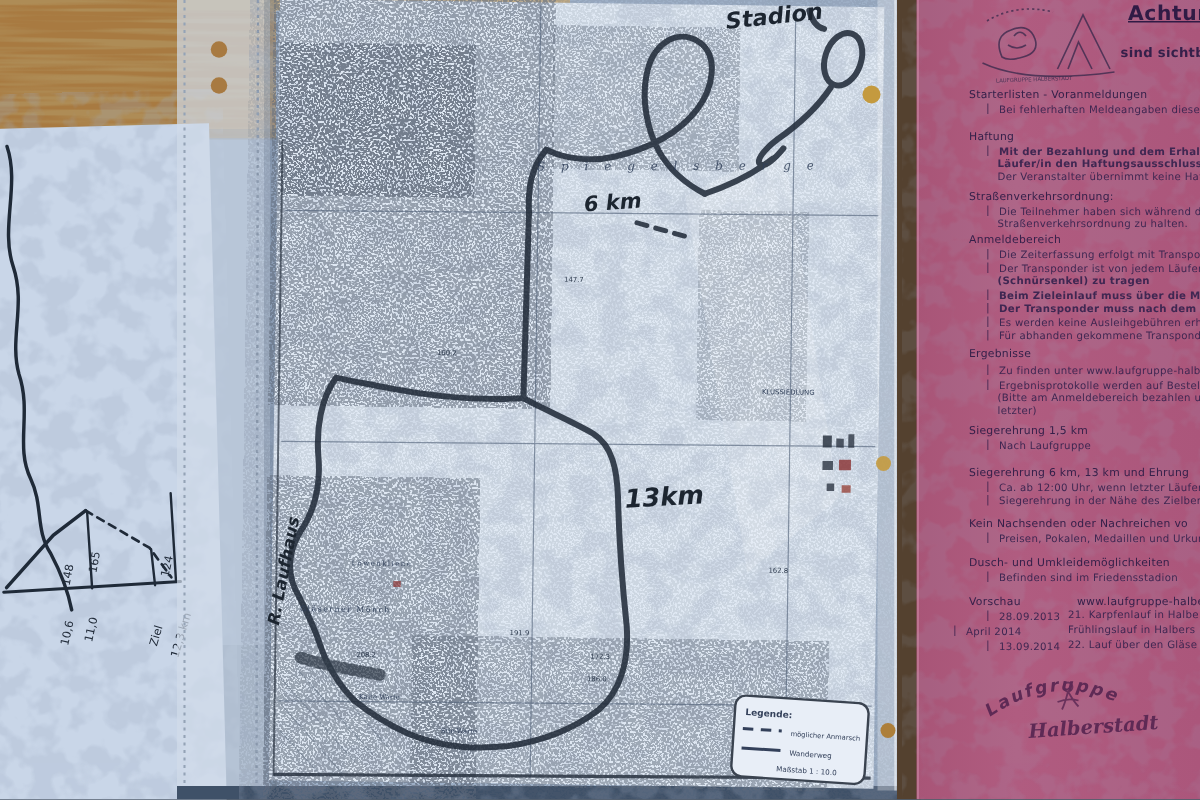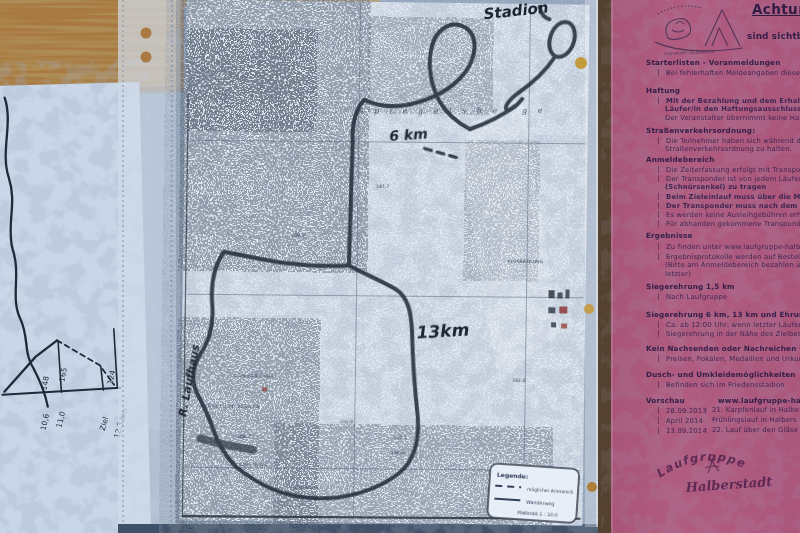--- a/index.html
+++ b/index.html
@@ -2,21 +2,21 @@
 <html><head>
 <meta charset="utf-8">
 <style>
   html,body{margin:0;padding:0;background:#222;}
   .stage{position:relative;width:800px;height:533px;overflow:hidden;
          font-family:"DejaVu Sans",sans-serif;background:#7b92b0;}
   .stage svg{position:absolute;left:0;top:0;}
   
   .pl{position:absolute;color:#3f2752;font-size:6.8px;line-height:1.1;
       white-space:nowrap;letter-spacing:.2px;}
-  .pl.h{font-weight:bold;color:#35204a;font-size:7.2px;}
+  .pl.h{font-weight:normal;color:#35204a;font-size:7.2px;}
   .pl.bold{font-weight:bold;}
   .pl.u{}
   .pl.b::before{content:"";display:inline-block;width:1px;height:7px;
       background:rgba(58,33,77,.55);margin-right:7px;vertical-align:-1px;}
   .pl.title{font-size:13.5px;font-weight:bold;text-decoration:underline;
       color:#301b45;letter-spacing:.4px;}
   .pl.intro{font-size:8.8px;font-weight:bold;color:#35204a;}
 </style>
 </head>
 <body>
@@ -244,24 +244,24 @@
 <div class="pl b" style="left:658px;top:293px">Nach Laufgruppe</div>
 
 <div class="pl h" style="left:646px;top:311px">Siegerehrung 6 km, 13 km und Ehrung</div>
 <div class="pl b" style="left:658px;top:321px">Ca. ab 12:00 Uhr, wenn letzter Läufer/</div>
 <div class="pl b" style="left:658px;top:330px">Siegerehrung in der Nähe des Zielberei</div>
 
 <div class="pl h" style="left:646px;top:345px">Kein Nachsenden oder Nachreichen vo</div>
 <div class="pl b" style="left:658px;top:355px">Preisen, Pokalen, Medaillen und Urkund</div>
 
 <div class="pl h" style="left:646px;top:371px">Dusch- und Umkleidemöglichkeiten</div>
-<div class="pl b" style="left:658px;top:381px">Befinden sich im Friedensstadion</div>
+<div class="pl b" style="left:658px;top:381px">Befinden sind im Friedensstadion</div>
 
 <div class="pl h" style="left:646px;top:397px">Vorschau</div>
 <div class="pl h" style="left:718px;top:397px">www.laufgruppe-halber</div>
 <div class="pl b" style="left:658px;top:407px">28.09.2013</div>
 <div class="pl" style="left:712px;top:407px">21. Karpfenlauf in Halbe</div>
-<div class="pl b" style="left:658px;top:417px">April 2014</div>
+<div class="pl b" style="left:636px;top:417px">April 2014</div>
 <div class="pl" style="left:712px;top:417px">Frühlingslauf in Halbers</div>
 <div class="pl b" style="left:658px;top:427px">13.09.2014</div>
 <div class="pl" style="left:712px;top:427px">22. Lauf über den Gläse</div>
 
 </div>
 
 </body></html>

